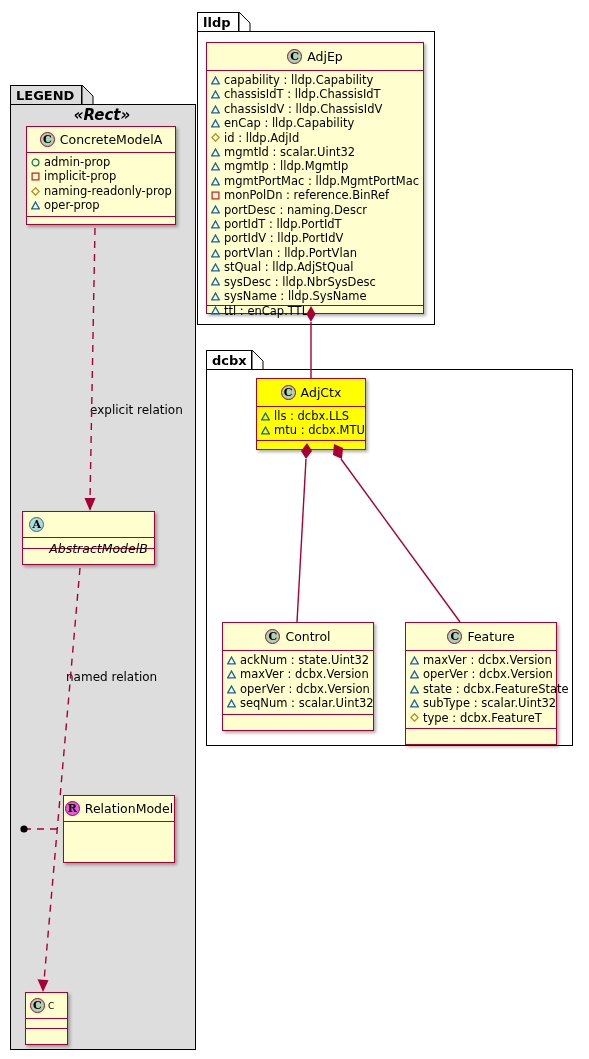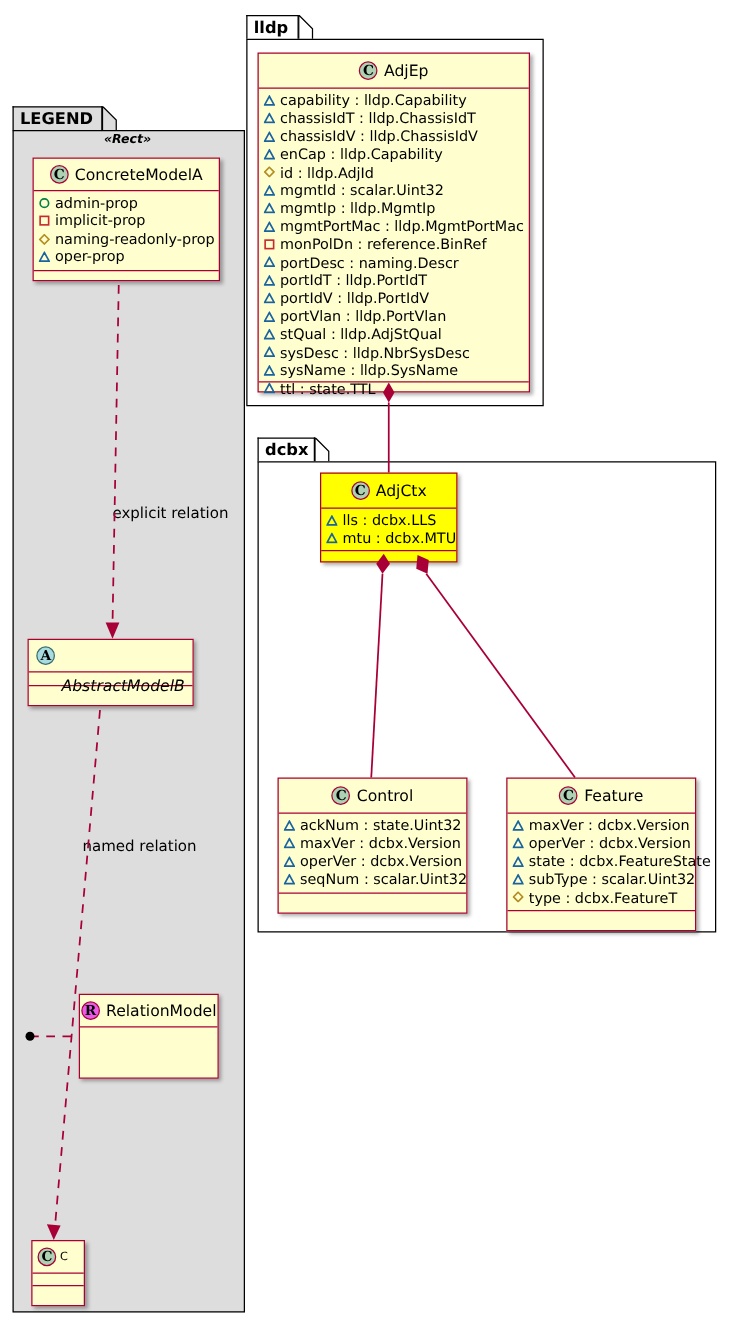--- a/index.html
+++ b/index.html
@@ -36,21 +36,21 @@
             gap:5px;padding:3px 6px;}
   .cls .title{font-size:12.5px;color:#000;white-space:nowrap;}
   .cls .title.ital{font-style:italic;margin-top:48px;}
   .cls .attrs{box-sizing:border-box;padding:2px 4px 15px 4px;
               border-bottom:1px solid #A80036;}
   .cls .foot{height:8px;box-sizing:border-box;}
   .attr{display:flex;align-items:center;gap:4px;
         font-size:11.5px;color:#000;line-height:14.4px;white-space:nowrap;}
 
   
-  .stereo{position:absolute;font-size:10px;font-style:italic;font-weight:bold;
+  .stereo{position:absolute;font-size:15px;font-style:italic;font-weight:bold;
           color:#000;text-align:center;}
 
   
   .badge{width:15px;height:15px;border-radius:50%;flex:0 0 15px;
          display:flex;align-items:center;justify-content:center;
          font-size:11px;font-weight:bold;font-family:"DejaVu Serif","Liberation Serif",serif;
          box-sizing:border-box;}
   .badge-C{background:#ADD1B2;border:1px solid #A80036;color:#000;}
   .badge-A{background:#A9DCDF;border:1px solid #3A6A6F;color:#000;}
   .badge-R{background:#E85BE8;border:1px solid #A80036;color:#000;}
@@ -293,21 +293,21 @@
             </svg>
           </span>
           <span>sysName : lldp.SysName</span>
         </div>
       <div class="attr">
           <span class="ic">
             <svg width="9" height="9" viewBox="0 0 9 9">
               <polygon points="4.5,1 8.3,7.9 0.7,7.9" fill="none" stroke="#1963A0" stroke-width="1.3"></polygon>
             </svg>
           </span>
-          <span>ttl : state.TTL</span>
+          <span>ttl : enCap.TTL</span>
         </div>
     </div>
     <div class="foot"></div>
   </div>
 
   <div class="pkg pkg-dcbx" style="left:206px;top:350px;width:293px;height:396px;background:transparent;">
     <div class="tab" style="left:0;top:0;width:46px;">
       <span>dcbx</span>
     </div>
     <svg class="layer" style="width:367px;height:396px;left:0;top:0;">

